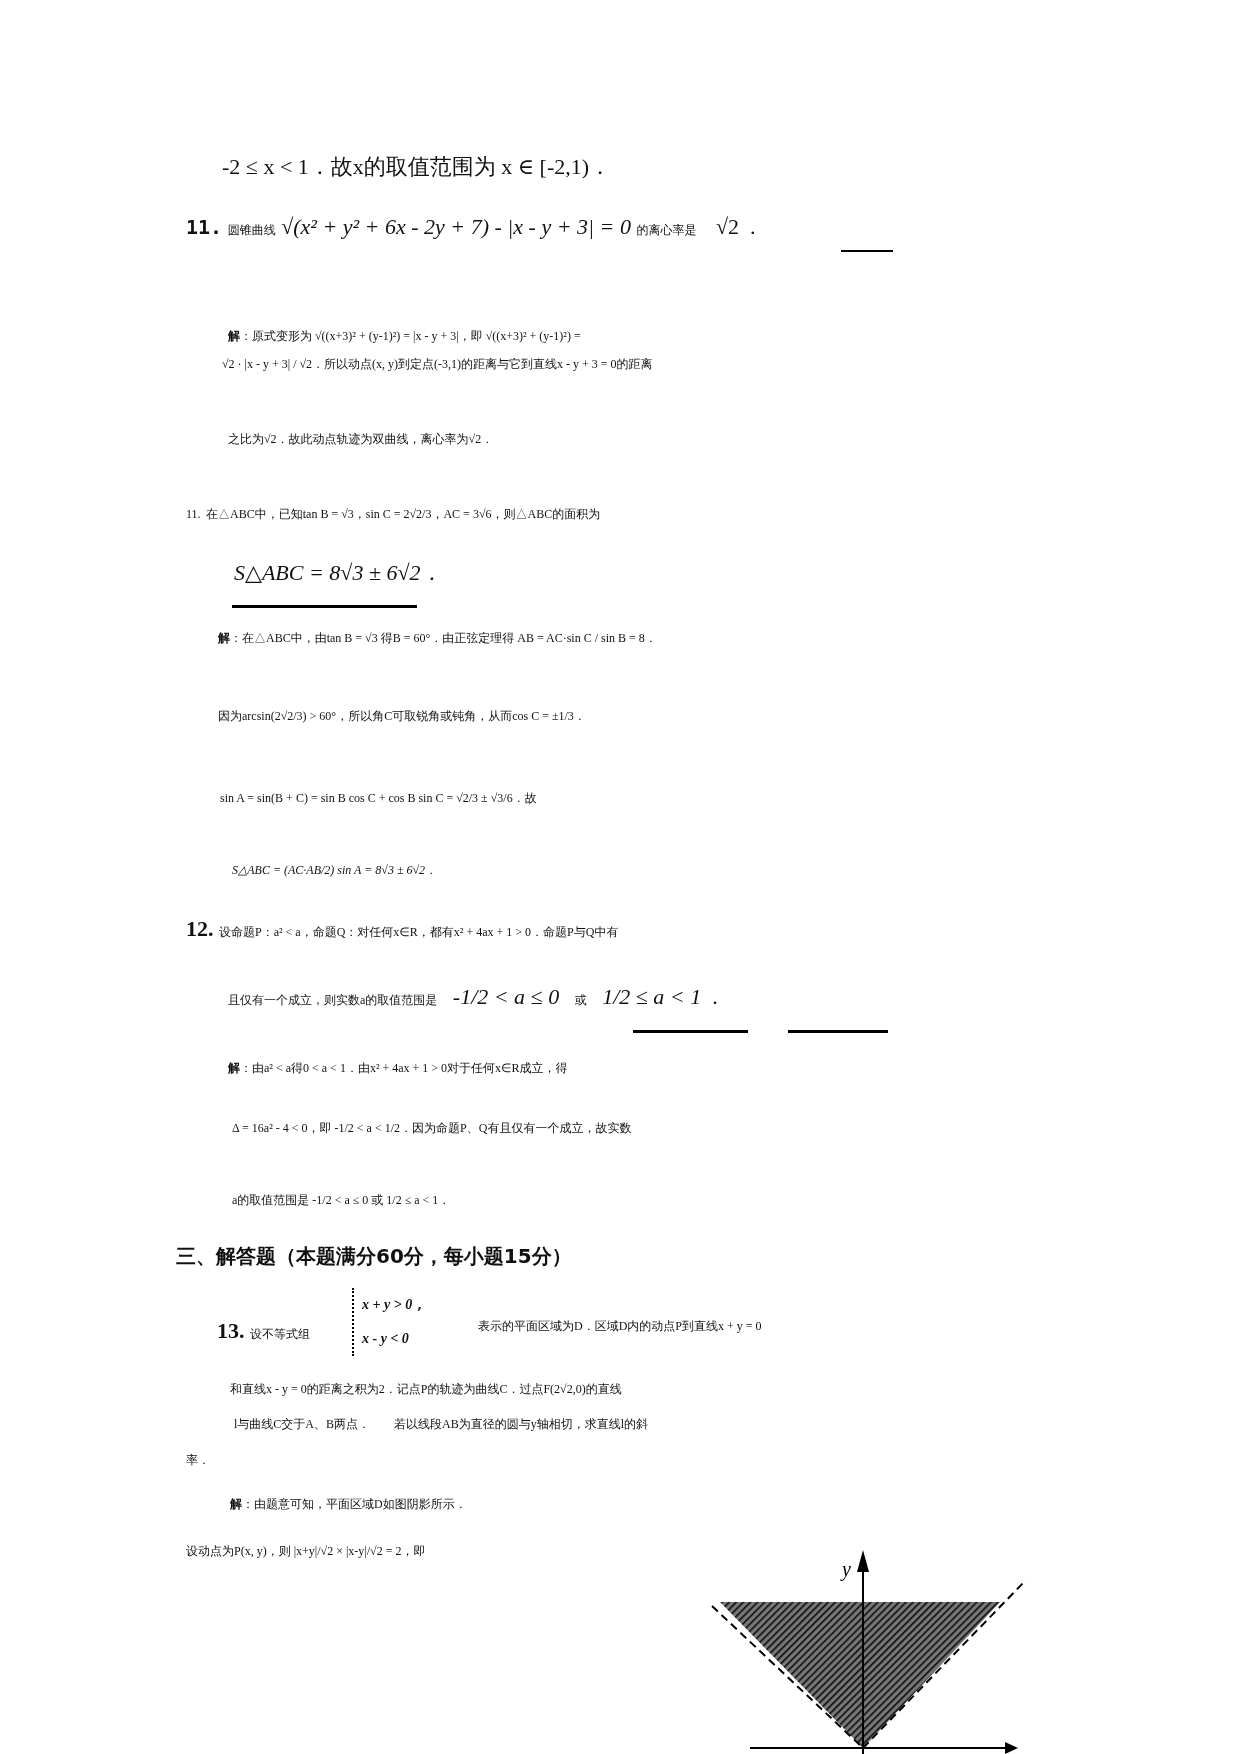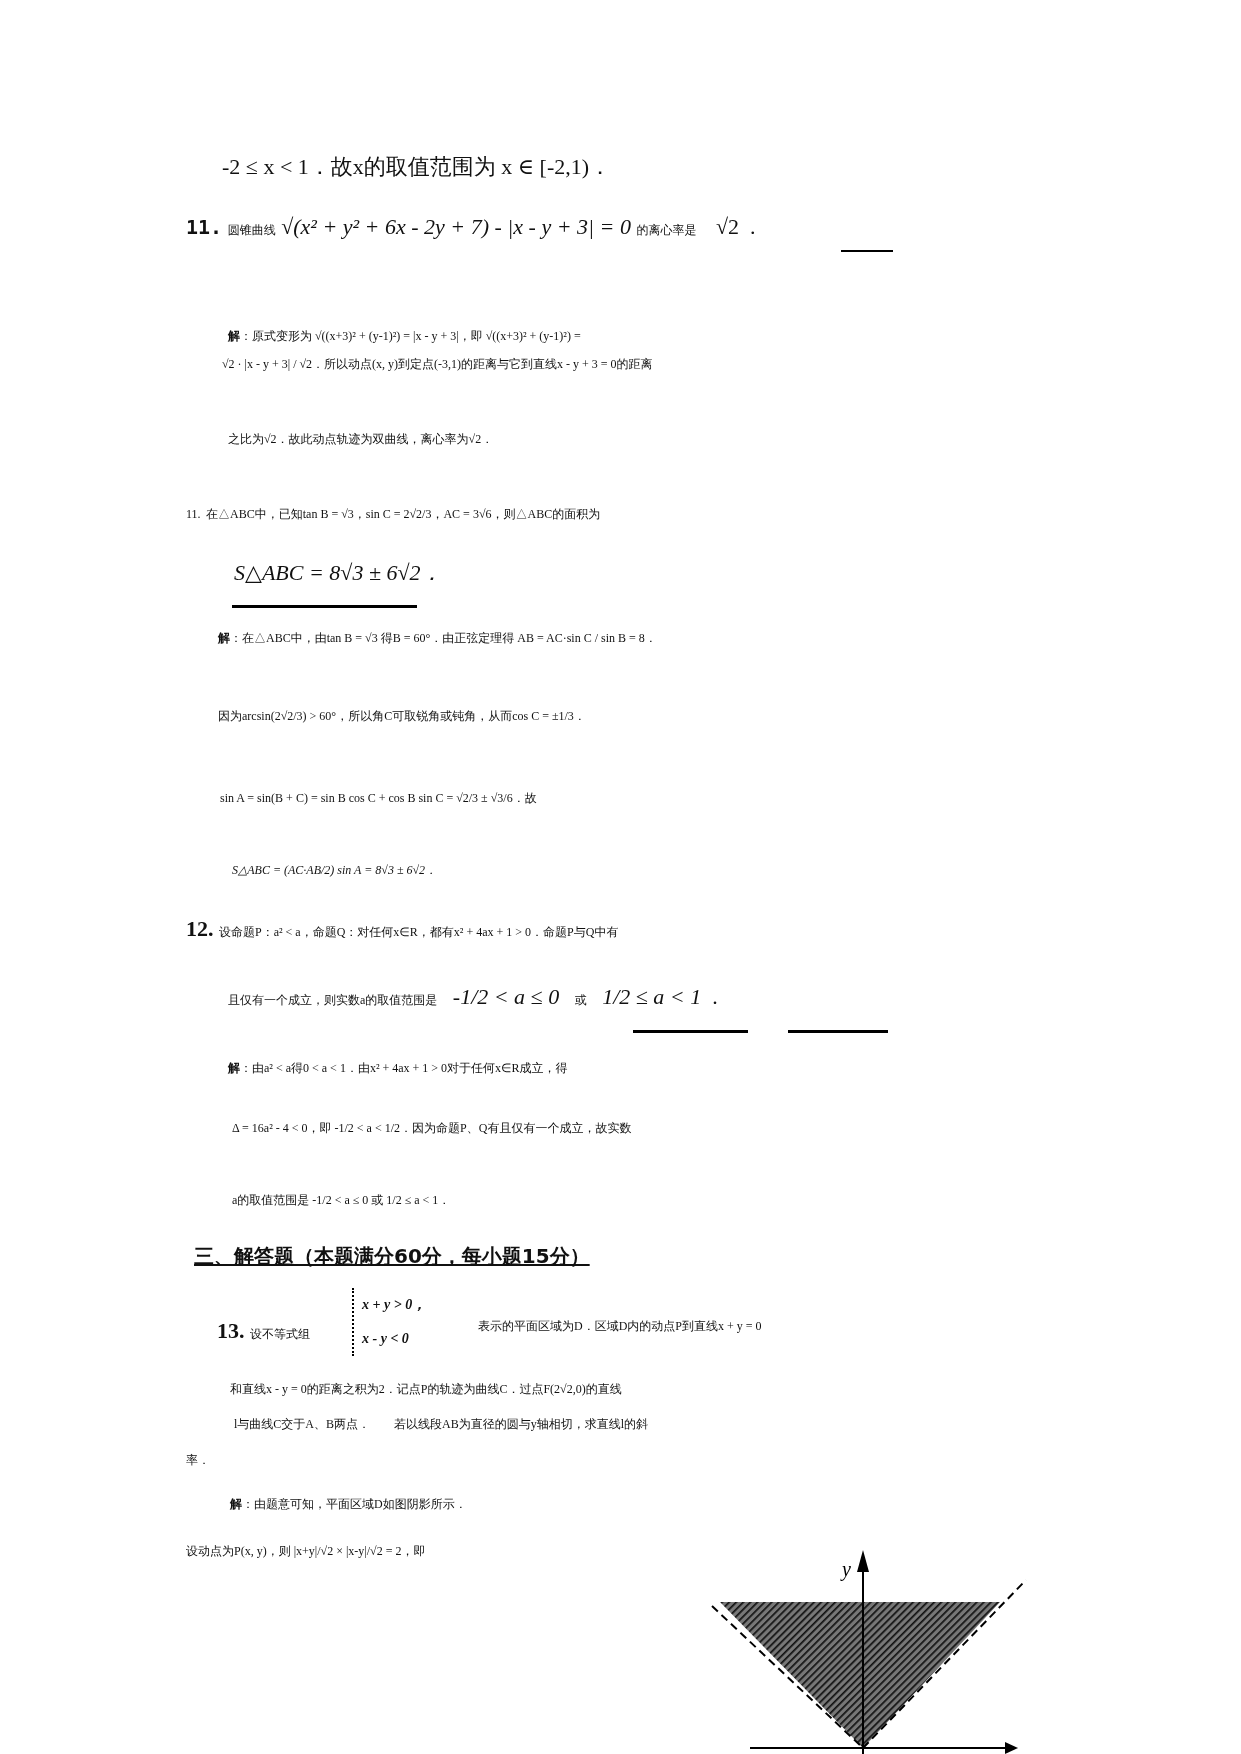--- a/index.html
+++ b/index.html
@@ -80,21 +80,21 @@
 <div class="line" style="left:228px; top:1054px;text-align:right;">
   <span class="cjk bold">解</span><span class="cjk">：由a² &lt; a得0 &lt; a &lt; 1．由x² + 4ax + 1 &gt; 0对于任何x∈R成立，得</span>
 </div>
 <div class="line" style="left:232px; top:1114px;">
   <span class="cjk">Δ = 16a² - 4 &lt; 0，即 -1/2 &lt; a &lt; 1/2．因为命题P、Q有且仅有一个成立，故实数</span>
 </div>
 <div class="line" style="left:232px; top:1186px;">
   <span class="cjk">a的取值范围是 -1/2 &lt; a ≤ 0 或 1/2 ≤ a &lt; 1．</span>
 </div>
 
-<div class="line heading" style="left:194px; top:1246px;text-decoration:underline;">三、解答题（本题满分60分，每小题15分）</div>
+<div class="line heading" style="left:176px; top:1246px;">三、解答题（本题满分60分，每小题15分）</div>
 
 <div class="line" style="left:186px; top:1320px;margin-left:31px;">
   <span class="bold">13.</span>
   <span class="cjk">设不等式组</span>
 </div>
 <div style="position:absolute; left:352px; top:1288px; font-size:14px; line-height:34px; border-left:2px dotted #000; padding-left:8px;font-weight:bold;" class="it">
   <div>x + y &gt; 0，</div>
   <div>x - y &lt; 0</div>
 </div>
 <div class="line cjk" style="left:478px; top:1320px;">表示的平面区域为D．区域D内的动点P到直线x + y = 0</div>

